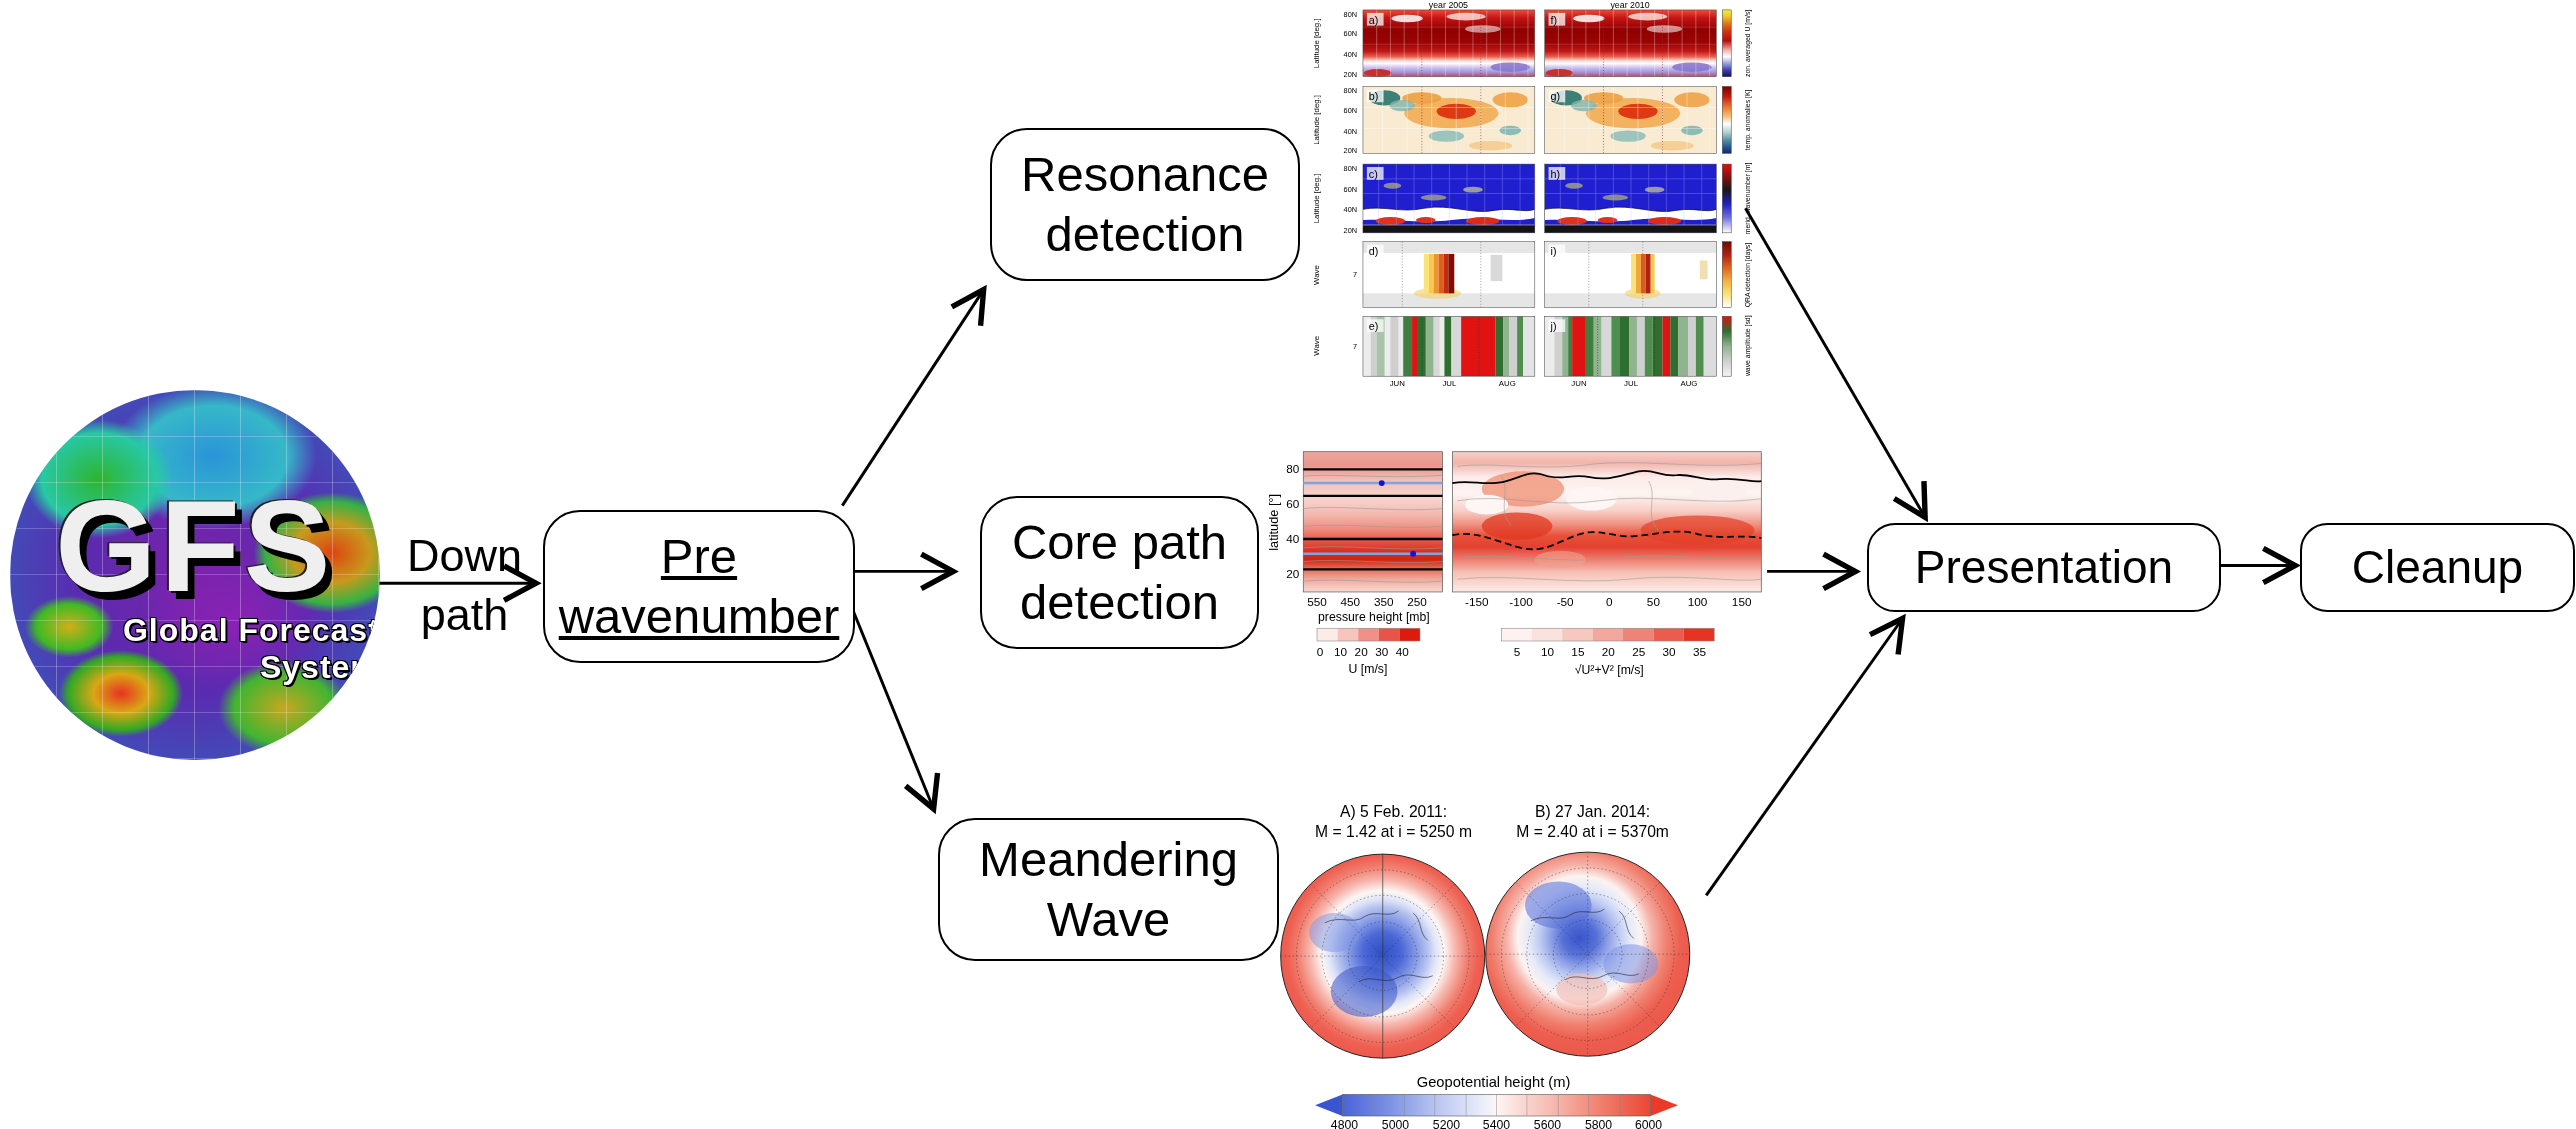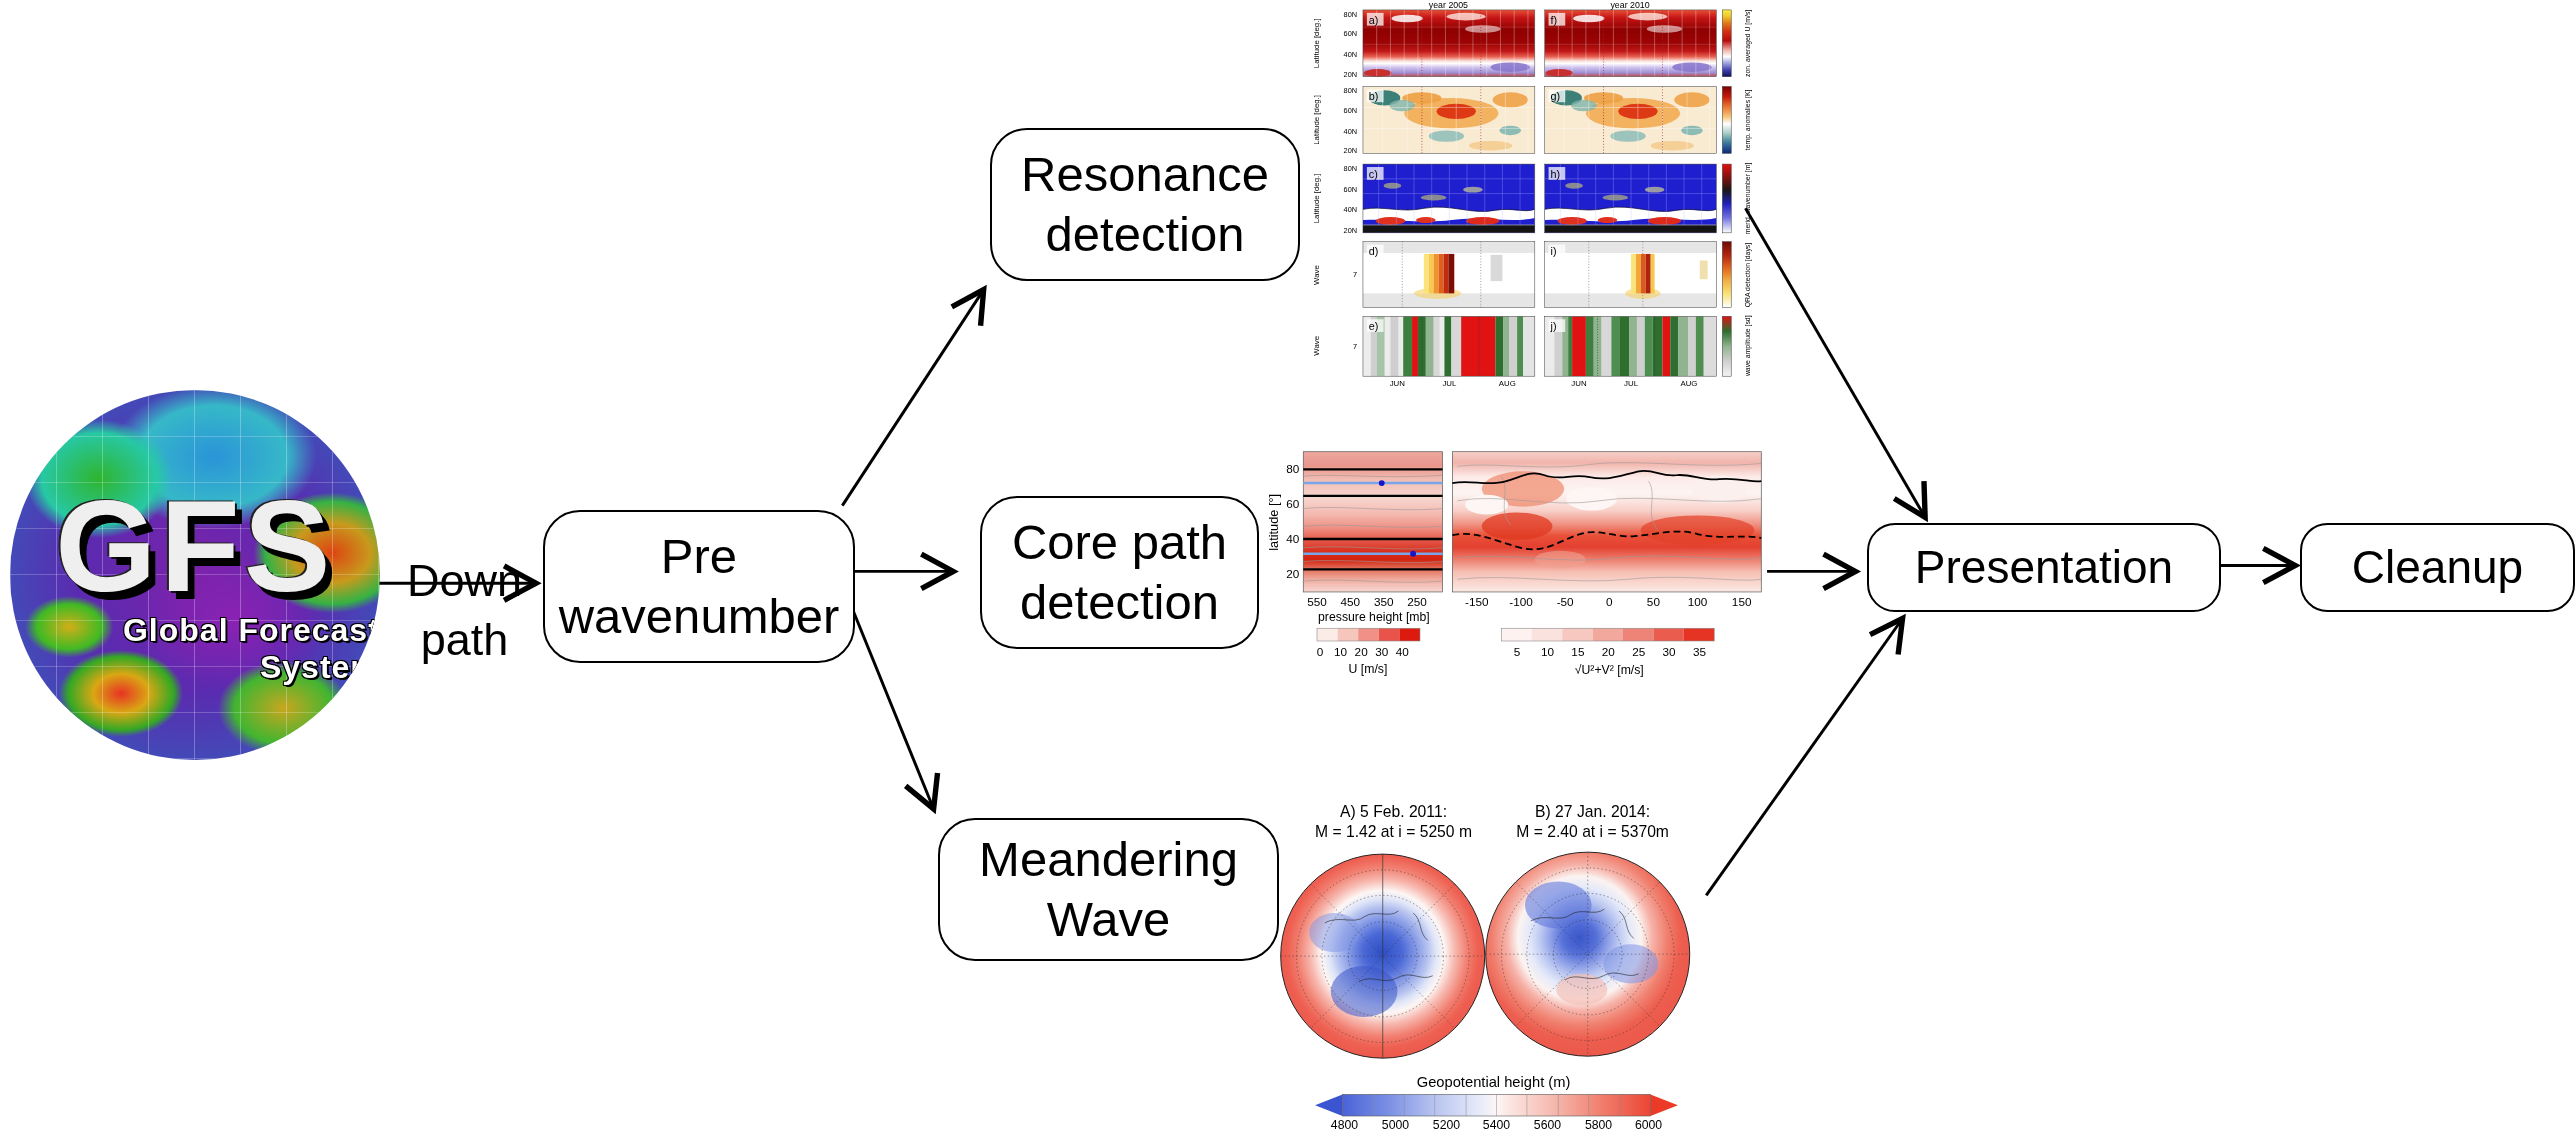--- a/index.html
+++ b/index.html
@@ -4,28 +4,28 @@
 <style>
   html,body{margin:0;padding:0;background:#fff;}
   #canvas{position:relative;width:2576px;height:1130px;background:#fff;overflow:hidden;
           font-family:"Liberation Sans", sans-serif;color:#000;}
   svg{display:block;}
   
   .node{position:absolute;border:2.9px solid #000;border-radius:37px;background:#fff;
         display:flex;flex-direction:column;align-items:center;justify-content:center;
         font-size:49px;line-height:1.22;text-align:center;}
   .node.single{border-radius:27.5px;font-size:46px;}
-  #node-pre  {left:543px;top:510px;width:308px;height:149px;}
+  #node-pre  {left:543px;top:510px;width:308px;height:149px;text-decoration:underline;}
   #node-res  {left:990px;top:128px;width:306px;height:149px;}
   #node-core {left:980px;top:496px;width:275px;height:149px;}
   #node-mea  {left:938px;top:818px;width:337px;height:139px;}
   #node-pres {left:1867px;top:523px;width:350px;height:85px;border-radius:28px;}
   #node-clean{left:2300px;top:523px;width:271px;height:85px;}
   
-  .dl-label{position:absolute;left:381px;width:167px;text-align:center;font-size:45px;margin-top:25px;}
+  .dl-label{position:absolute;left:381px;width:167px;text-align:center;font-size:45px;}
   #dl-line1{top:530px;}
   #dl-line2{top:589px;}
   
   #logo{position:absolute;left:9.8px;top:390px;width:370px;height:370px;border-radius:50%;
         overflow:hidden;
         background:
           radial-gradient(59px 41px at 16% 64%, #d2ae18 0%, #3fba24 55%, rgba(0,0,0,0) 75%),
           radial-gradient(73px 51px at 30% 82%, #e83323 0%, #d9a714 38%, #34a824 72%, rgba(0,0,0,0) 85%),
           radial-gradient(82px 59px at 74% 86%, #c8a61f 0%, #41b531 60%, rgba(0,0,0,0) 80%),
           radial-gradient(92px 71px at 87% 44%, #dd4411 0%, #c79a1d 42%, #35b244 72%, rgba(0,0,0,0) 85%),

